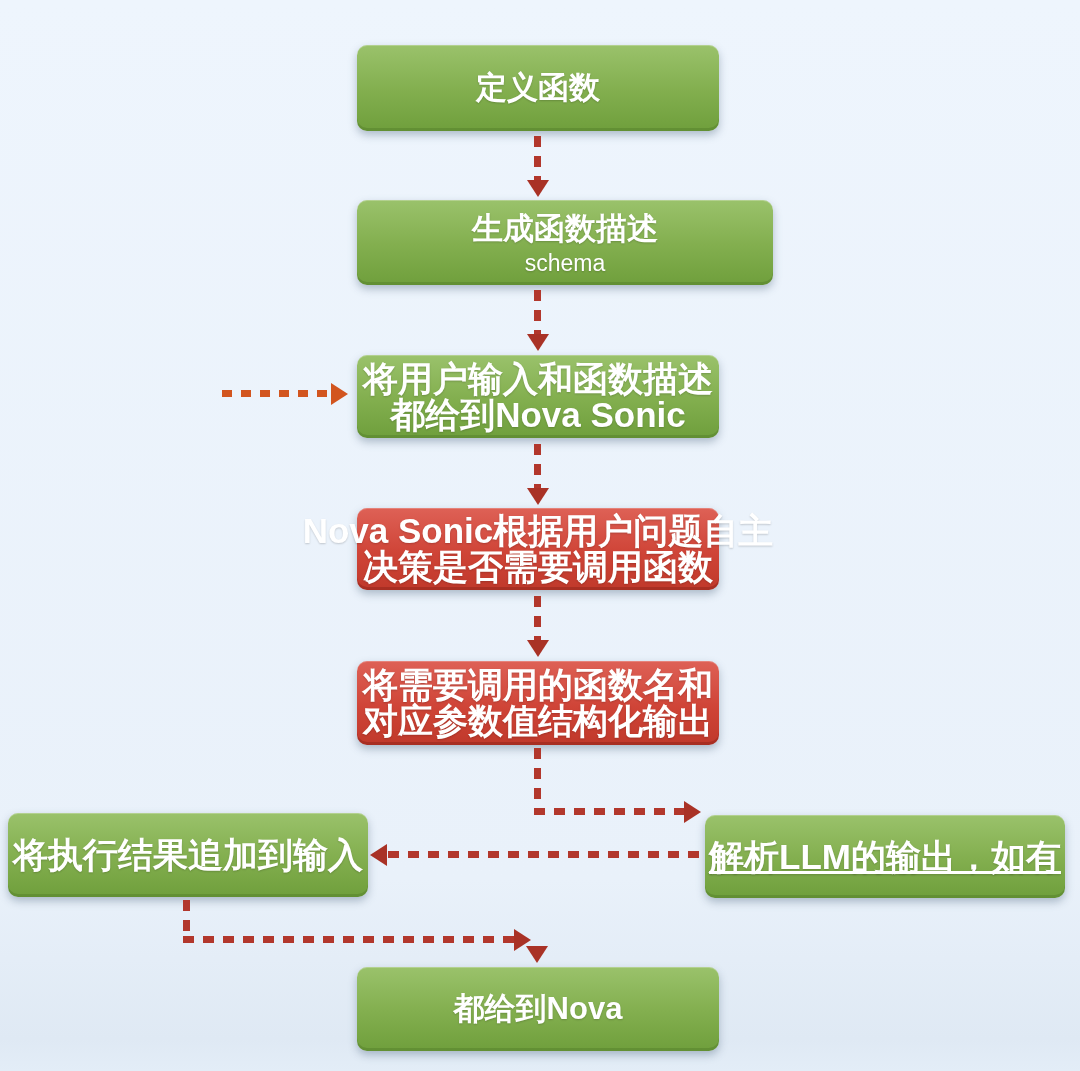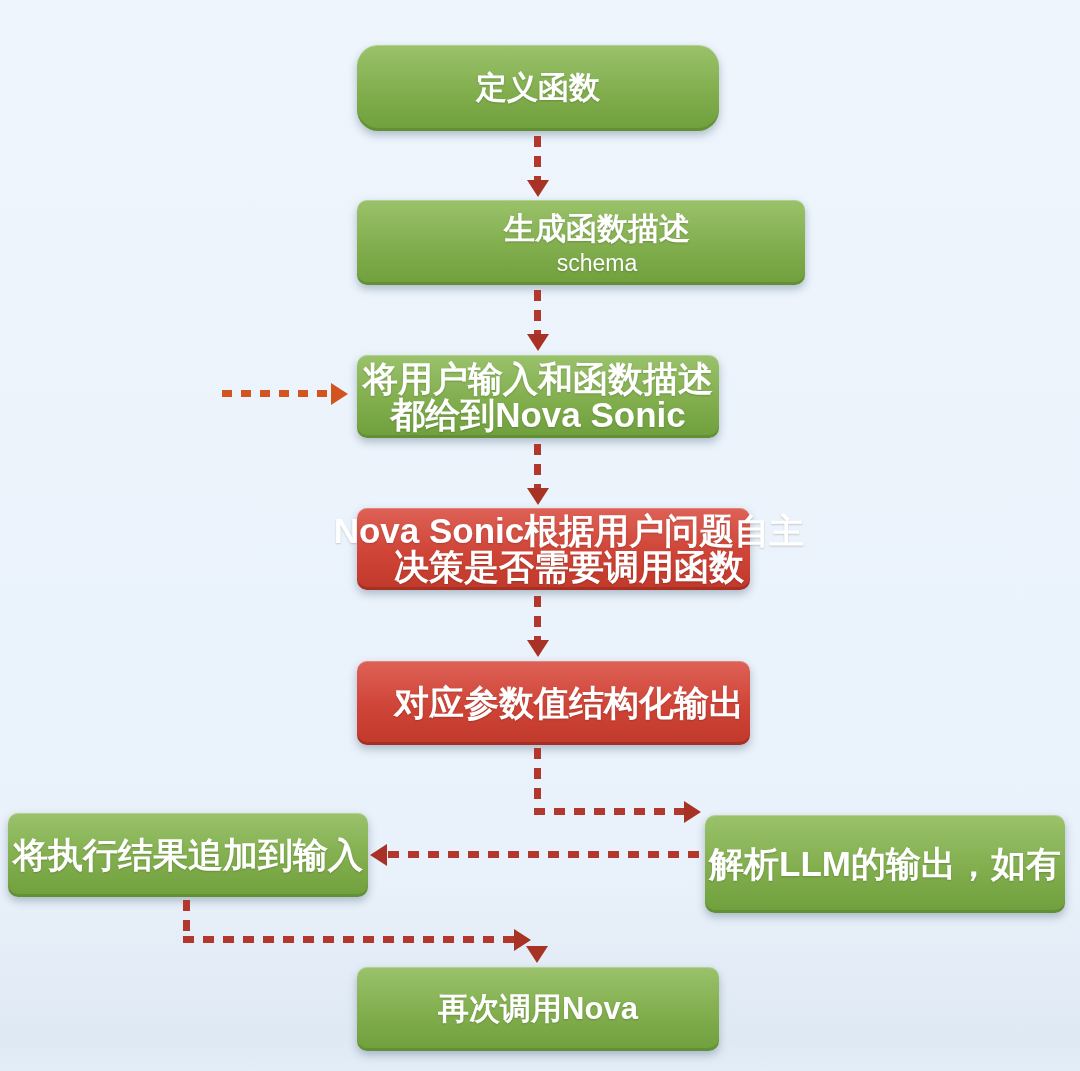--- a/index.html
+++ b/index.html
@@ -27,38 +27,37 @@
     text-align: center;
     box-shadow: 0 4px 9px rgba(96, 117, 140, 0.45);
   }
   .box.green {
     background: linear-gradient(180deg, #9ac26b 0%, #83af4f 52%, #6f9f3c 100%);
     box-shadow: 0 4px 9px rgba(96, 117, 140, 0.45), inset 0 1px 0 rgba(255,255,255,0.25), inset 0 -3px 0 rgba(40,70,10,0.18);
   }
   .box.red {
     background: linear-gradient(180deg, #de6156 0%, #cf4437 55%, #c0392b 100%);
     box-shadow: 0 4px 9px rgba(96, 117, 140, 0.45), inset 0 1px 0 rgba(255,255,255,0.22), inset 0 -3px 0 rgba(80,10,5,0.22);
-    padding-left: 31px;
   }
   .box .line {
     font-size: 35px;
     font-weight: bold;
     line-height: 36px;
     text-shadow: 0 1px 2px rgba(0,0,0,0.18);
     white-space: nowrap;
   }
   .box .line.big { font-size: 31px; line-height: 40px; }
   .box .line.sub { font-size: 23px; font-weight: normal; line-height: 28px; }
 
-  #node-define        { left: 357px; top: 45px;  width: 362px; height: 86px; border-radius: 21px; }
-  #node-schema        { left: 357px; top: 200px; width: 416px; height: 85px; padding-left: 32px; }
+  #node-define        { left: 357px; top: 45px;  width: 362px; height: 86px; }
+  #node-schema        { left: 357px; top: 200px; width: 416px; height: 85px; }
   #node-send          { left: 357px; top: 355px; width: 362px; height: 83px; }
   #node-decide        { left: 357px; top: 508px; width: 362px; height: 82px; }
   #node-structured    { left: 357px; top: 661px; width: 362px; height: 84px; }
-  #node-parse         { left: 705px; top: 815px; width: 360px; height: 98px; }
+  #node-parse         { left: 705px; top: 815px; width: 360px; height: 83px; text-decoration: underline; }
   #node-append        { left: 8px;   top: 813px; width: 360px; height: 84px; text-align: right; }
   #node-final         { left: 357px; top: 967px; width: 362px; height: 84px; }
 
   
   #user-input-label {
     position: absolute;
     left: 100px; top: 372px;
     font-size: 29px;
     font-weight: bold;
     color: #d2551f;
@@ -103,33 +102,34 @@
     <div class="line">将用户输入和函数描述</div>
     <div class="line">都给到Nova Sonic</div>
   </div>
 
   <div class="box red" id="node-decide">
     <div class="line">Nova Sonic根据用户问题自主</div>
     <div class="line">决策是否需要调用函数</div>
   </div>
 
   <div class="box red" id="node-structured">
+    <div class="line">将需要调用的函数名和</div>
     <div class="line">对应参数值结构化输出</div>
   </div>
 
   <div class="box green" id="node-parse">
     <div class="line">解析LLM的输出，如有</div>
   </div>
 
   <div class="box green" id="node-append">
     <div class="line">将执行结果追加到输入</div>
   </div>
 
   <div class="box green" id="node-final">
-    <div class="line big">再次调用Nova</div>
+    <div class="line big">都给到Nova</div>
   </div>
 
 
   <div class="dash-v" style="left:534px; top:136px; height:46px;"></div>
   <div class="head down" style="left:527px; top:180px;"></div>
 
   <div class="dash-v" style="left:534px; top:290px; height:44px;"></div>
   <div class="head down" style="left:527px; top:334px;"></div>
 
   <div class="dash-h orange" style="left:222px; top:390px; width:108px;"></div>

